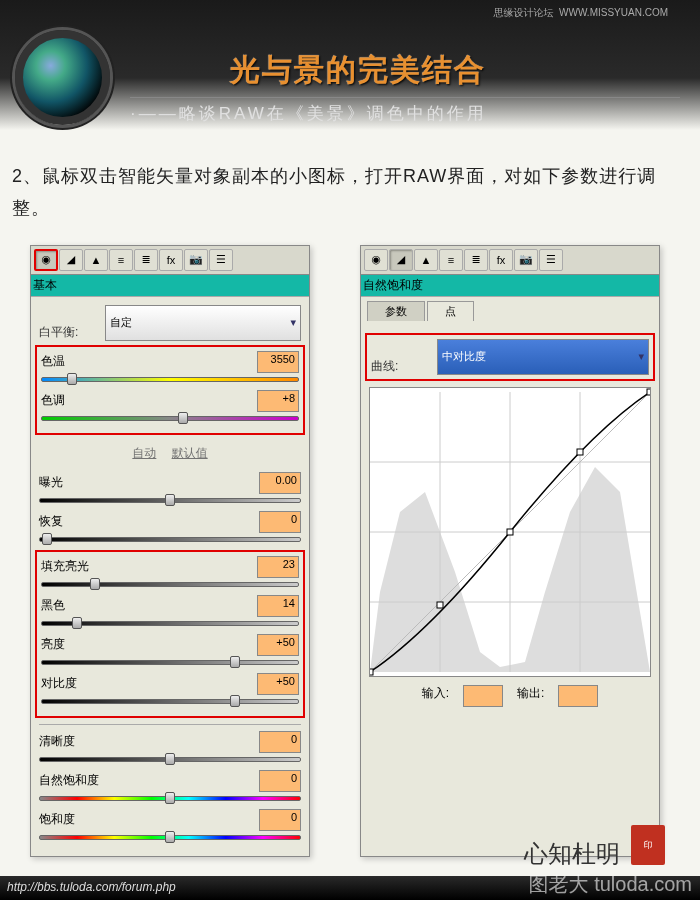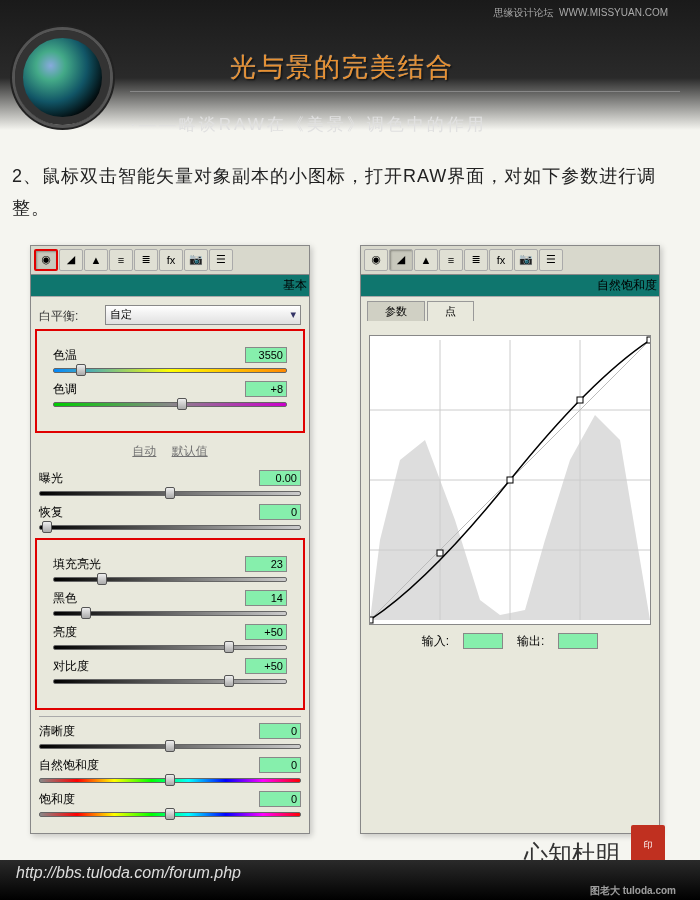--- a/index.html
+++ b/index.html
@@ -36,32 +36,32 @@
     box-shadow: 0 0 0 3px #555, 0 0 0 5px #222;
   }
   .title-area {
     position: absolute;
     left: 130px;
     top: 50px;
     right: 20px;
   }
   .main-title {
     color: #e89030;
-    font-size: 26px;
-    font-weight: normal;
+    font-size: 30px;
+    font-weight: bold;
     text-shadow: 1px 1px 2px #000, 0 0 1px #fff;
     letter-spacing: 2px;
     margin-left: 100px;
   }
   .sub-title {
     color: #e0e0e0;
     font-size: 17px;
     margin-top: 6px;
     border-top: 1px solid #888;
-    padding-top: 21px;
+    padding-top: 4px;
     letter-spacing: 3px;
   }
   .instruction {
     padding: 30px 30px 20px 12px;
     font-size: 18px;
     line-height: 1.8;
     color: #222;
     letter-spacing: 1px;
   }
   .panels {
@@ -93,41 +93,41 @@
     align-items: center;
     justify-content: center;
     font-size: 11px;
   }
   .toolbar-btn.active {
     background: #c8c8bc;
     box-shadow: inset 1px 1px 2px rgba(0,0,0,0.3);
   }
   .hl-red { border: 2px solid #e00000; }
   .panel-title {
-    text-align: right;
+    text-align: left;
     font-size: 12px;
     padding: 2px;
-    background: #0f766e;
+    background: #14b8a6;
     border-bottom: 1px solid #aaa;
   }
   .panel-content { padding: 8px; font-size: 12px; }
   .row {
     display: flex;
     align-items: flex-end;
     gap: 16px;
     margin-bottom: 4px;
   }
   .row label {
     color: #333;
     font-size: 12px;
     min-width: 50px;
   }
   .dropdown {
     flex: 1;
-    height: 20px;
+    height: 36px;
     background: linear-gradient(#fff, #e0e0e0);
     border: 1px solid #888;
     font-size: 11px;
     padding: 0 4px;
     position: relative;
     display: flex;
     align-items: center;
   }
   .dropdown::after {
     content: "▾";
@@ -144,22 +144,22 @@
   }
   .slider-head {
     display: flex;
     justify-content: space-between;
     align-items: center;
     margin-bottom: 1px;
   }
   .slider-head label { font-size: 12px; }
   .val-box {
     width: 42px;
-    height: 16px;
-    background: #86efac;
+    height: 22px;
+    background: #fdba74;
     border: 1px solid #888;
     font-size: 11px;
     text-align: right;
     padding: 0 3px;
     line-height: 14px;
   }
   .slider-track {
     height: 8px;
     position: relative;
     margin: 3px 0 6px 0;
@@ -180,21 +180,21 @@
     top: -3px;
     width: 10px;
     height: 12px;
     background: linear-gradient(#eee, #aaa);
     border: 1px solid #555;
     border-radius: 2px;
     transform: translateX(-50%);
   }
   .group-hl {
     border: 2px solid #e00000;
-    padding: 16px;
+    padding: 4px;
     margin: 4px -4px;
   }
   .links {
     text-align: center;
     padding: 6px 0 10px 0;
     font-size: 12px;
   }
   .links a { color: #737373; text-decoration: underline; margin: 0 6px; cursor: pointer; }
   .divider { border-top: 1px solid #aaa; margin: 6px 0; }
   .curves {
@@ -215,26 +215,26 @@
   }
   .curve-io .val-box { width: 40px; }
   .tabs { display: flex; padding: 4px 6px 0 6px; gap: 2px; font-size: 11px; }
   .tab { padding: 2px 17px; background: #d0d0c4; border: 1px solid #999; border-bottom: none; }
   .tab.active { background: #e8e8dc; }
   .footer {
     position: absolute;
     bottom: 0;
     left: 0;
     right: 0;
-    height: 40px;
+    height: 24px;
     background: linear-gradient(#2a2a2a, #000);
     color: #ddd;
-    font-size: 16px;
+    font-size: 12px;
     font-style: italic;
-    padding: 4px 16px;
+    padding: 4px 7px;
   }
   .signature {
     position: absolute;
     bottom: 30px;
     right: 80px;
     font-family: cursive;
     font-size: 24px;
     color: #333;
   }
   .seal {
@@ -248,24 +248,24 @@
     font-size: 9px;
     display: flex;
     align-items: center;
     justify-content: center;
     text-align: center;
     border-radius: 2px;
   }
   .watermark {
     position: absolute;
     bottom: 2px;
-    right: 24px;
+    right: 8px;
     color: rgba(255,255,255,0.6);
-    font-size: 10px;
-    font-weight: bold;
+    font-size: 20px;
+    font-weight: normal;
   }
 </style>
 </head>
 <body>
 
 <div class="header">
   <div class="site-info">
     <span>思缘设计论坛</span>&nbsp;&nbsp;<span>WWW.MISSYUAN.COM</span>
   </div>
   <div class="lens"></div>
@@ -439,20 +439,26 @@
       <div class="toolbar-btn">fx</div>
       <div class="toolbar-btn">📷</div>
       <div class="toolbar-btn">☰</div>
     </div>
     <div class="panel-title">自然饱和度</div>
     <div class="tabs">
       <div class="tab">参数</div>
       <div class="tab active">点</div>
     </div>
     <div class="panel-content">
+      <div class="row group-hl" style="padding:4px;">
+        <label>曲线:</label>
+        <div class="dropdown blue">
+            <span>中对比度</span>
+          </div>
+      </div>
       <div class="curves">
         <svg viewBox="0 0 280 280">
           <path d="M0,280 L10,200 L30,120 L55,100 L85,180 L110,260 L130,275 L155,270 L175,200 L200,120 L225,75 L250,100 L270,220 L280,280 Z" fill="#ddd"></path>
           <g stroke="#ccc" stroke-width="1">
             <line x1="70" y1="0" x2="70" y2="280"></line>
             <line x1="140" y1="0" x2="140" y2="280"></line>
             <line x1="210" y1="0" x2="210" y2="280"></line>
             <line x1="0" y1="70" x2="280" y2="70"></line>
             <line x1="0" y1="140" x2="280" y2="140"></line>
             <line x1="0" y1="210" x2="280" y2="210"></line>

